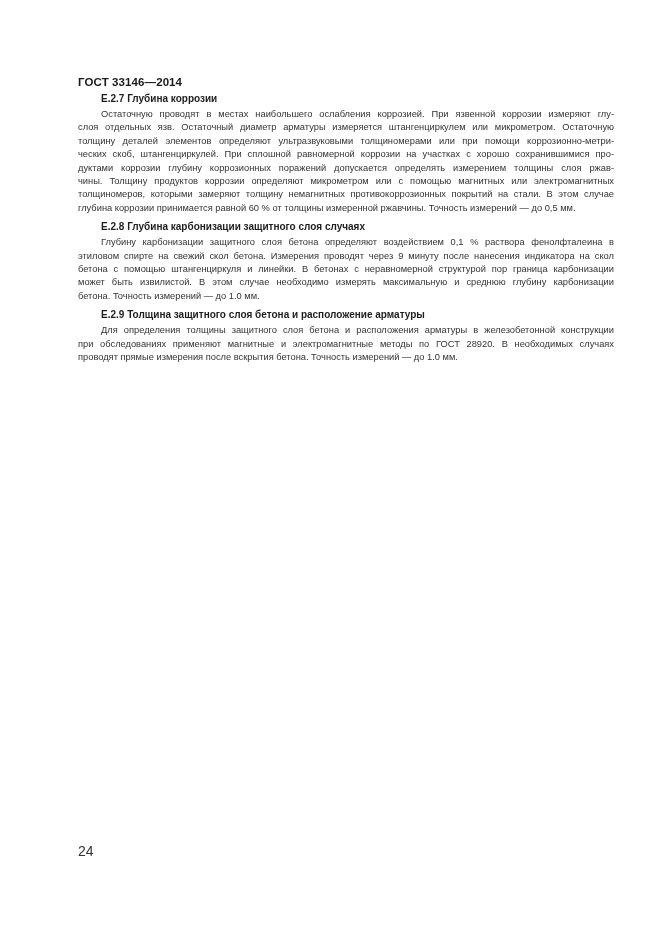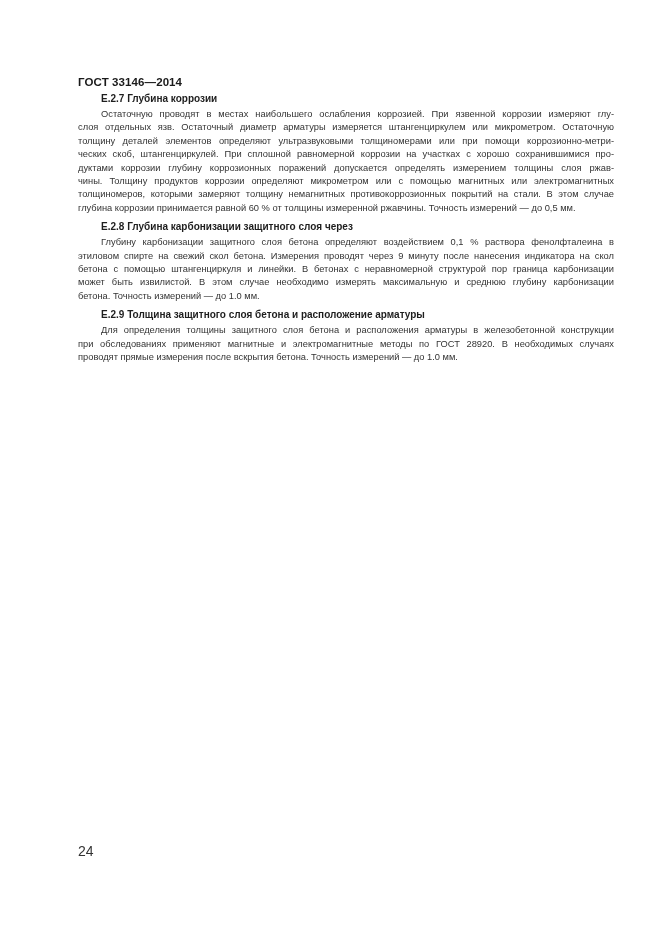--- a/index.html
+++ b/index.html
@@ -27,21 +27,21 @@
       <span class="line" style="text-indent:0">толщину деталей элементов определяют ультразвуковыми толщиномерами или при помощи коррозионно-метри-</span>
       <span class="line" style="text-indent:0">ческих скоб, штангенциркулей. При сплошной равномерной коррозии на участках с хорошо сохранившимися про-</span>
       <span class="line" style="text-indent:0">дуктами коррозии глубину коррозионных поражений допускается определять измерением толщины слоя ржав-</span>
       <span class="line" style="text-indent:0">чины. Толщину продуктов коррозии определяют микрометром или с помощью магнитных или электромагнитных</span>
       <span class="line" style="text-indent:0">толщиномеров, которыми замеряют толщину немагнитных противокоррозионных покрытий на стали. В этом случае</span>
       <span class="line last" style="text-indent:0">глубина коррозии принимается равной 60 % от толщины измеренной ржавчины. Точность измерений — до 0,5 мм.</span>
     </div>
   </div>
 
   <div>
-    <div class="section-title">Е.2.8 Глубина карбонизации защитного слоя через</div>
+    <div class="section-title">Е.2.8 Глубина карбонизации защитного слоя случаях</div>
     <div class="para">
       <span class="line">Глубину карбонизации защитного слоя бетона определяют воздействием 0,1 % раствора фенолфталеина в</span>
       <span class="line" style="text-indent:0">этиловом спирте на свежий скол бетона. Измерения проводят через 9 минуту после нанесения индикатора на скол</span>
       <span class="line" style="text-indent:0">бетона с помощью штангенциркуля и линейки. В бетонах с неравномерной структурой пор граница карбонизации</span>
       <span class="line" style="text-indent:0">может быть извилистой. В этом случае необходимо измерять максимальную и среднюю глубину карбонизации</span>
       <span class="line last" style="text-indent:0">бетона. Точность измерений — до 1.0 мм.</span>
     </div>
   </div>
 
   <div>

